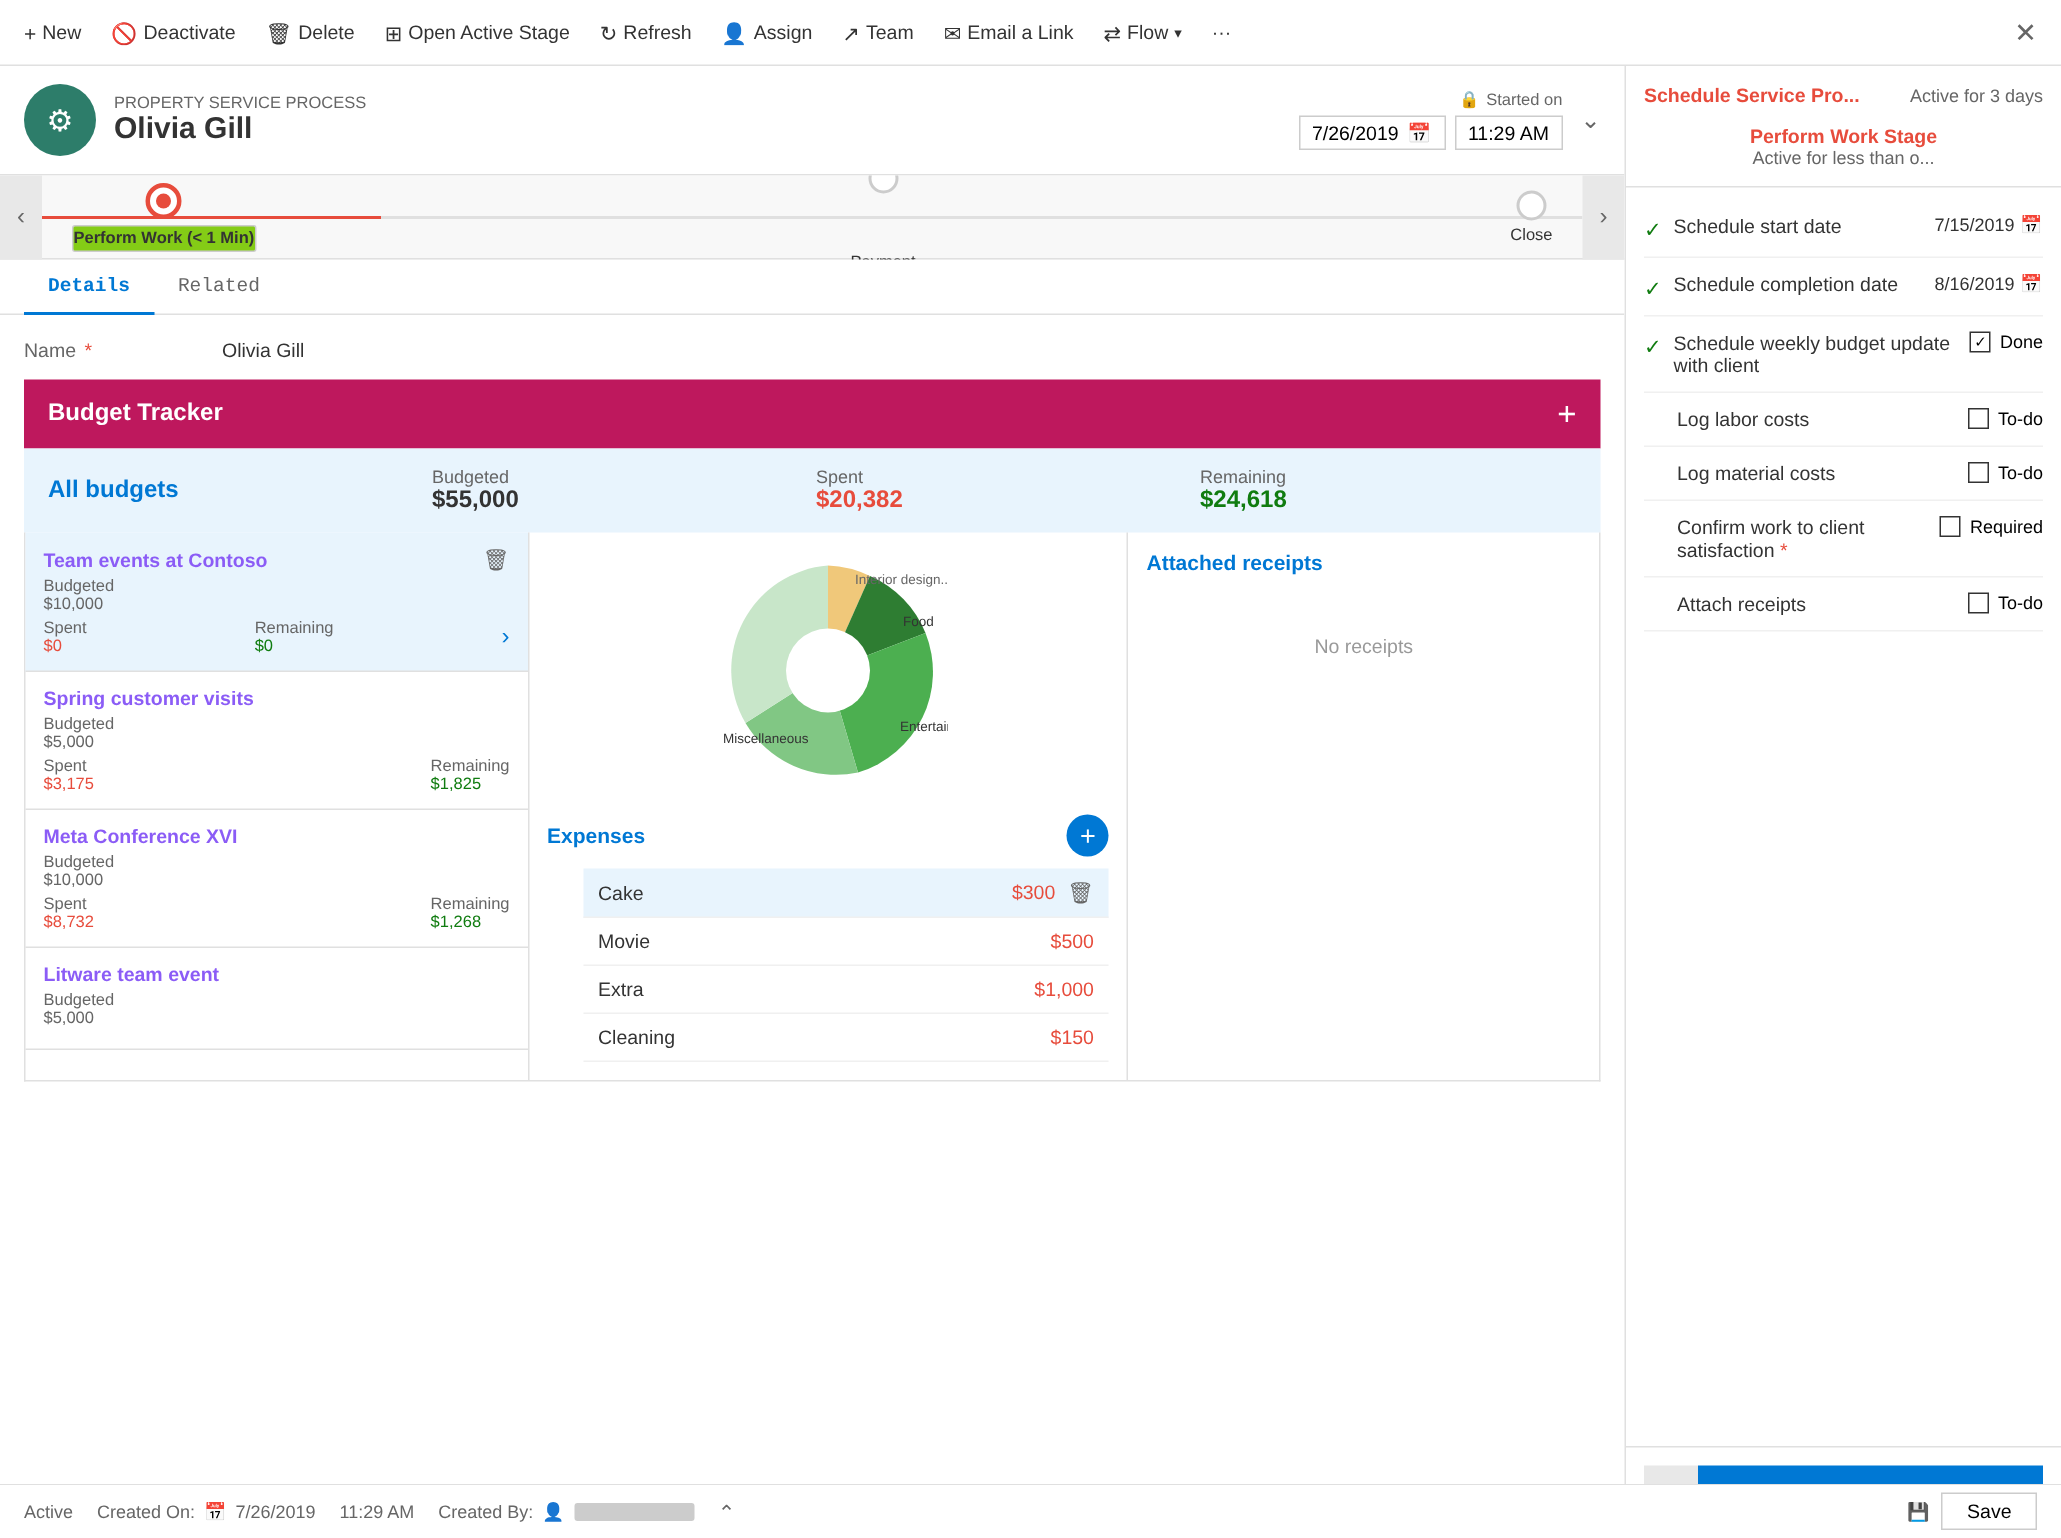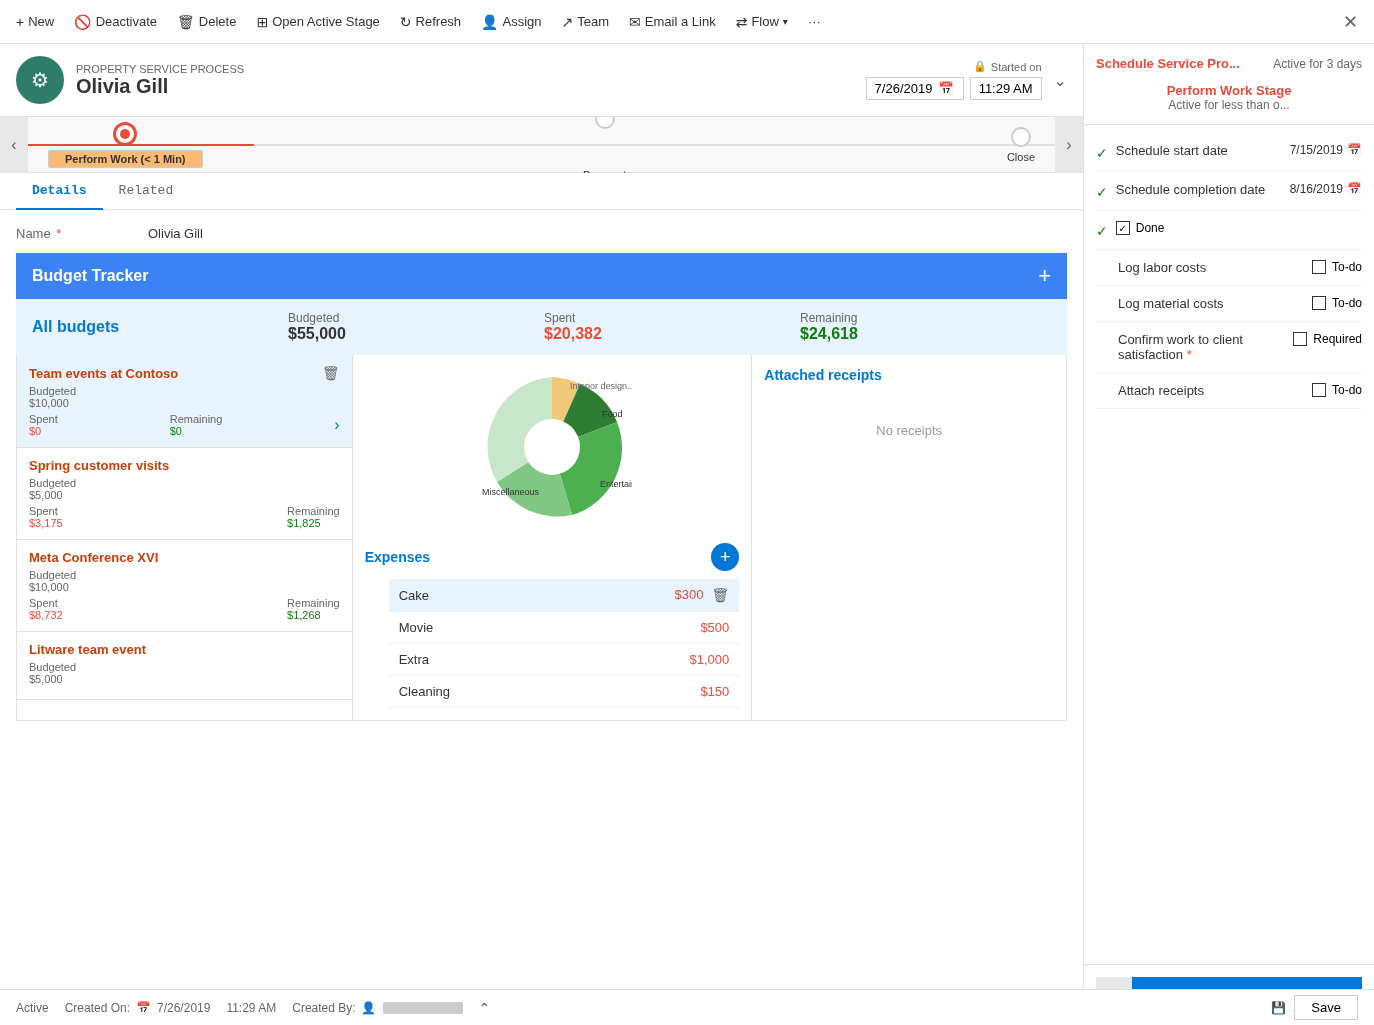--- a/index.html
+++ b/index.html
@@ -115,21 +115,21 @@
     .field-row {
       display: flex; align-items: center; margin-bottom: 12px; gap: 12px;
     }
     .field-label { width: 120px; font-size: 13px; color: #666; }
     .field-required { color: #e74c3c; margin-left: 2px; }
     .field-value { font-size: 13px; color: #333; }
 
     
     .budget-tracker { margin: 0 16px 16px; }
     .budget-header {
-      background: #3b82f6; color: #fff; padding: 12px 16px;
+      background: #be185d; color: #fff; padding: 12px 16px;
       font-size: 16px; font-weight: 600; display: flex;
       align-items: center; justify-content: space-between;
     }
     .budget-add-btn {
       background: none; border: none; color: #fff;
       font-size: 22px; cursor: pointer; line-height: 1;
     }
     .budget-summary {
       background: #e8f4fd; padding: 12px 16px;
       display: flex; align-items: center; gap: 5px;
@@ -150,21 +150,21 @@
     .budget-list { width: 32%; border-right: 1px solid #e0e0e0; }
     .budget-list-item {
       padding: 10px 12px; border-bottom: 1px solid #e0e0e0;
       cursor: pointer;
     }
     .budget-list-item.selected { background: #e8f4fd; }
     .budget-item-header {
       display: flex; align-items: center;
       justify-content: space-between; margin-bottom: 4px;
     }
-    .budget-item-name { font-size: 13px; font-weight: 600; color: #c2410c; }
+    .budget-item-name { font-size: 13px; font-weight: 600; color: #8b5cf6; }
     .budget-item-delete { color: #666; cursor: pointer; font-size: 14px; }
     .budget-item-budgeted { font-size: 11px; color: #666; margin-bottom: 4px; }
     .budget-item-spent { font-size: 11px; }
     .budget-item-spent label { color: #666; }
     .budget-item-spent span { color: #e74c3c; display: block; }
     .budget-item-remaining { font-size: 11px; }
     .budget-item-remaining label { color: #666; }
     .budget-item-remaining span { color: #107c10; display: block; }
     .budget-item-nav-btn { background: none; border: none; cursor: pointer; color: #0078d4; font-size: 16px; }
 
@@ -343,21 +343,21 @@
     </div>
 
     <div class="stage-bar">
       <button class="stage-nav-btn">‹</button>
       <div class="stages-container">
         <div class="stage-progress-line"></div>
         <div class="stage-progress-active"></div>
         <div class="stages-wrapper">
           <div class="stage-item" style="flex:0 0 auto;">
             <div class="stage-circle active"></div>
-            <div class="stage-label active" style="background:#fdba74;padding:2px 16px;border:1px solid #ccc;border-radius:2px;margin-top:4px;">Perform Work (&lt; 1 Min)</div>
+            <div class="stage-label active" style="background:#84cc16;padding:2px 0;border:1px solid #ccc;border-radius:2px;margin-top:4px;">Perform Work (&lt; 1 Min)</div>
           </div>
           <div style="flex:1;"></div>
           <div class="stage-item" style="flex:0 0 auto;gap:36px;">
             <div class="stage-circle"></div>
             <div class="stage-label">Payment</div>
           </div>
           <div style="flex:1;"></div>
           <div class="stage-item" style="flex:0 0 auto;">
             <div class="stage-circle"></div>
             <div class="stage-label">Close</div>
@@ -568,20 +568,21 @@
         <span class="checklist-item-check">✓</span>
         <span class="checklist-item-label">Schedule completion date</span>
         <div class="checklist-item-date">
           <span>8/16/2019</span>
           <span>📅</span>
         </div>
       </div>
 
       <div class="checklist-item">
         <span class="checklist-item-check">✓</span>
+        <span class="checklist-item-label">Schedule weekly budget update with client</span>
         <div class="checklist-item-status">
           <div class="checkbox-done checked">✓</div>
           <span>Done</span>
         </div>
       </div>
 
       <div class="checklist-item">
         <span style="width:14px;"></span>
         <span class="checklist-item-label">Log labor costs</span>
         <div class="checklist-item-status">

